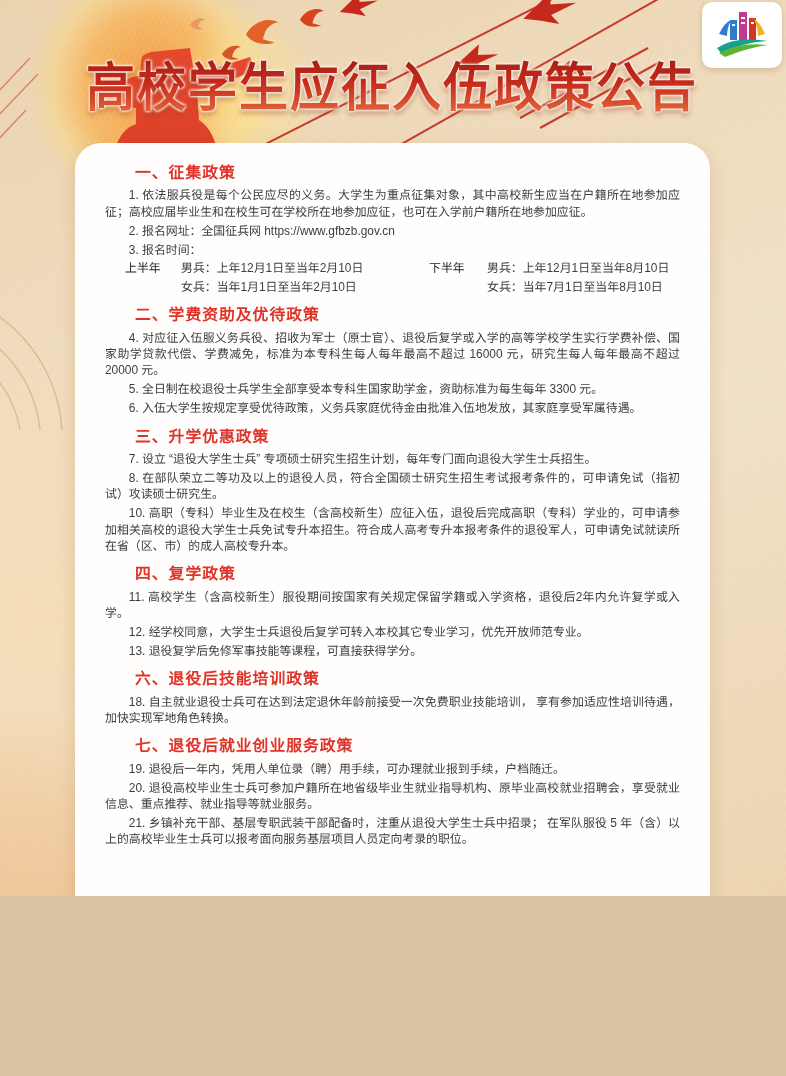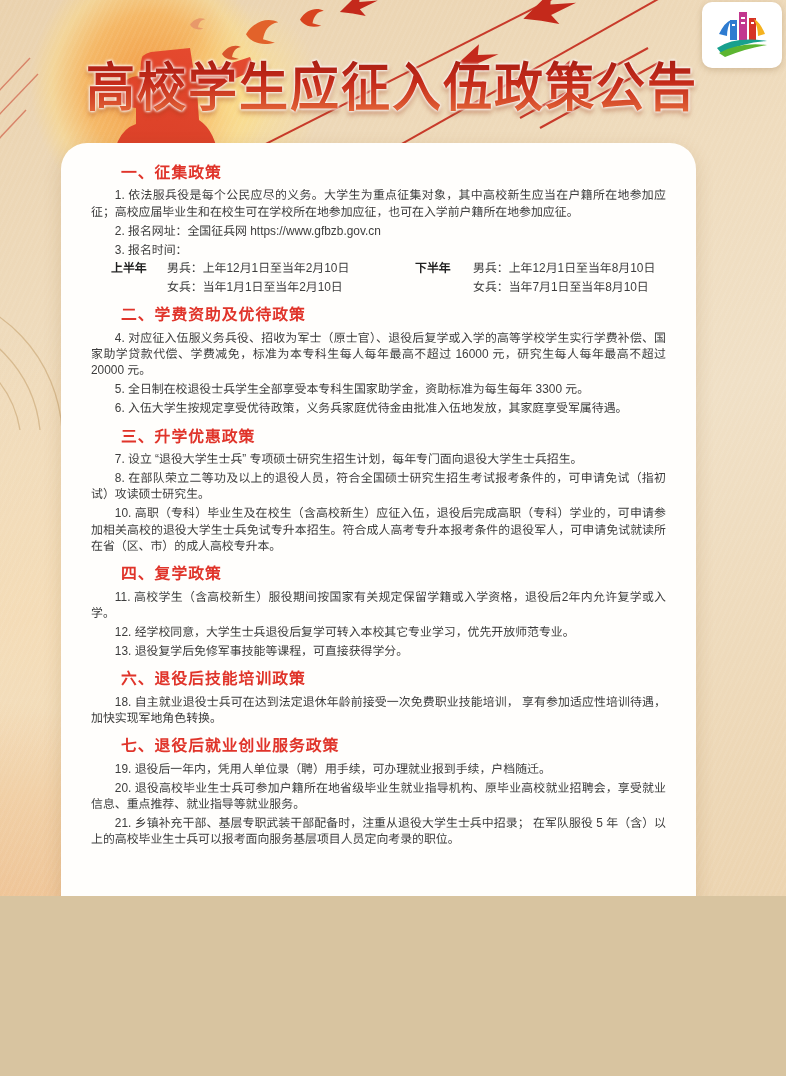--- a/index.html
+++ b/index.html
@@ -21,30 +21,30 @@
     font-size:49px;line-height:1.25;font-weight:bold;letter-spacing:2px;white-space:nowrap;
     color:#cf3422;transform:scaleY(1.08);
     filter:drop-shadow(0 0 1.5px #fff) drop-shadow(0 0 1px #fff) drop-shadow(0 3px 2px rgba(150,50,15,.35));}
   @supports ((-webkit-background-clip:text) or (background-clip:text)){
     .poster-title{background:linear-gradient(180deg,#a81e13 4%,#c42a1a 40%,#d8502d 72%,#ed7a43 98%);
       -webkit-background-clip:text;background-clip:text;color:transparent;}
   }
   .logo-box{position:absolute;z-index:4;right:4px;top:2px;width:80px;height:66px;background:#fff;
     border-radius:10px;box-shadow:0 2px 6px rgba(120,80,30,.25);display:flex;align-items:center;justify-content:center;}
   
-  .card{position:absolute;z-index:2;left:61px;top:143px;width:635px;height:842px;box-sizing:border-box;
+  .card{position:absolute;z-index:2;left:75px;top:143px;width:635px;height:842px;box-sizing:border-box;
     background:#fffefc;border-radius:26px;box-shadow:0 6px 18px rgba(140,90,30,.18);
     padding:17px 30px 22px 30px;overflow:hidden;}
   .sec-title{color:#e0342a;font-size:15.8px;font-weight:bold;letter-spacing:1px;
     margin:9px 0 4px 0;text-indent:1.9em;line-height:1.35;}
   .sec:first-child .sec-title{margin-top:2px;}
   .item{color:#3d3d3d;font-size:11.9px;line-height:16.4px;margin:0 0 2.5px 0;text-indent:2em;text-align:justify;}
   .sched{display:grid;grid-template-columns:50px 242px 52px 1fr;column-gap:6px;row-gap:2px;
     margin:2px 0 2px 20px;color:#3d3d3d;font-size:11.9px;line-height:16.4px;}
-  .sched .half{font-weight:bold;color:#1f1f1f;}
+  .sched .half{font-weight:normal;color:#1f1f1f;}
   
   .footer{position:absolute;z-index:2;right:76px;top:1006px;text-align:right;color:#272014;font-weight:bold;}
   .footer .l1{font-size:18px;letter-spacing:1px;line-height:1.6;}
   .footer .l2{font-size:15px;letter-spacing:4.5px;line-height:1.6;}
 </style>
 </head>
 <body>
 
 <div class="poster">
 

